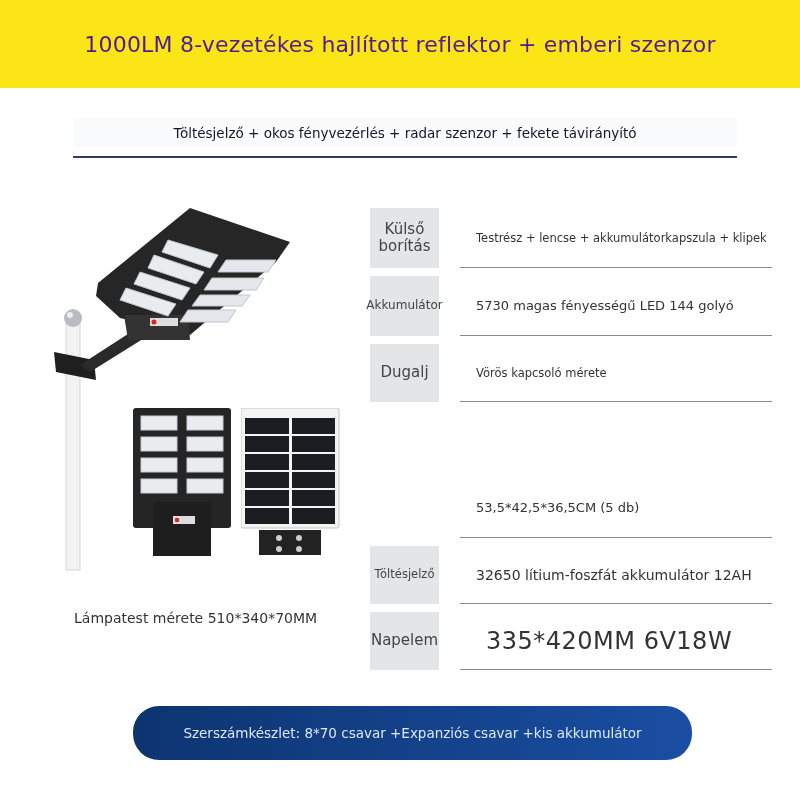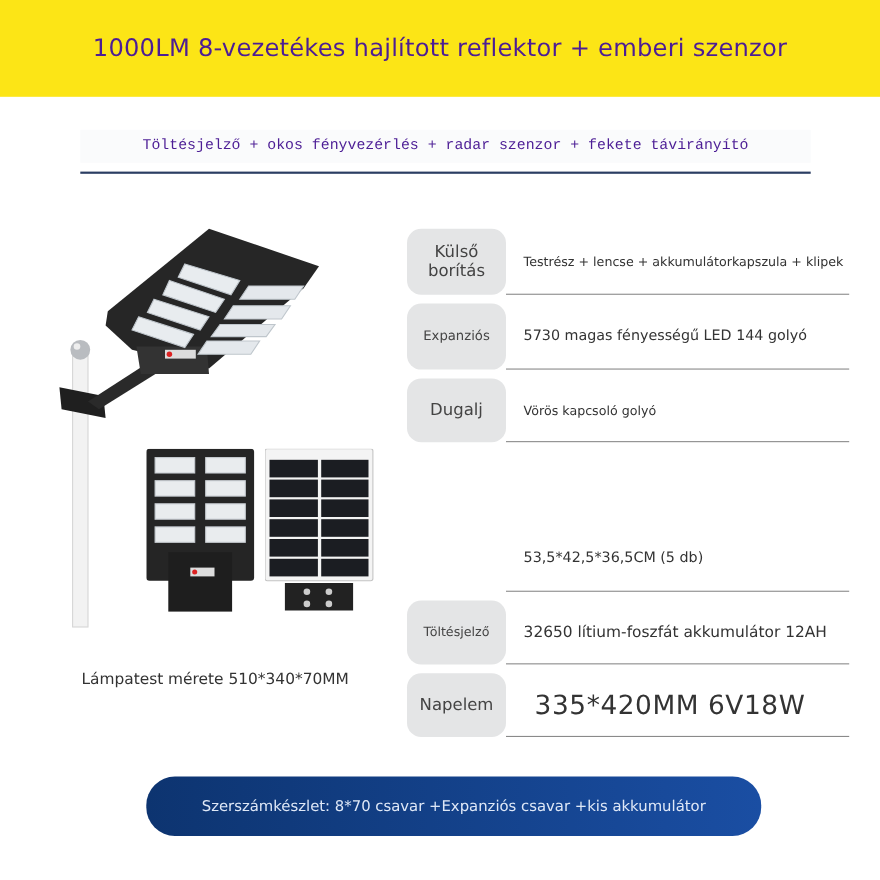--- a/index.html
+++ b/index.html
@@ -1,30 +1,30 @@
 <!DOCTYPE html>
 <html><head>
 <meta charset="utf-8">
 <style>
   html, body { margin:0; padding:0; }
   body { width:800px; height:800px; background:#ffffff; position:relative; overflow:hidden; font-family:"DejaVu Sans", sans-serif; color:#333; }
   .header { position:absolute; left:0; top:0; width:800px; height:88px; background:#fce516; display:flex; align-items:center; justify-content:center; }
   .header h1 { margin:0; font-weight:normal; font-size:22px; color:#4c1d95; letter-spacing:0.2px; font-family:"DejaVu Sans", sans-serif; }
-  .subtitle { position:absolute; left:73px; top:118px; width:664px; height:30px; text-align:center; font-size:13.5px; color:#4c1d95; line-height:30px; background:#fafbfc;font-family:Liberation Mono, monospace; }
+  .subtitle { position:absolute; left:73px; top:118px; width:664px; height:30px; text-align:center; font-size:13.5px; color:#0f172a; line-height:30px; background:#fafbfc; }
   .rule { position:absolute; left:73px; top:156px; width:664px; height:2px; background:#2b3e63; }
 
   
   .lamp-main { position:absolute; left:50px; top:200px; width:245px; height:375px; }
   .lamp-front { position:absolute; left:133px; top:408px; }
   .lamp-back { position:absolute; left:241px; top:408px; }
   .caption { position:absolute; left:74px; top:610px; font-size:14px; color:#333; }
 
   
   .row { position:absolute; left:370px; width:402px; }
-  .row .label { position:absolute; left:0; top:0; width:90px; height:100%; background:#e4e5e6; display:flex; align-items:center; justify-content:center; text-align:center; color:#444; line-height:1.15;border-radius:13px; }
+  .row .label { position:absolute; left:0; top:0; width:69px; height:100%; background:#e4e5e6; display:flex; align-items:center; justify-content:center; text-align:center; color:#444; line-height:1.15; }
   .row .value { position:absolute; left:90px; right:0; top:0; height:100%; display:flex; align-items:center; color:#333; padding-left:16px; box-sizing:border-box; border-bottom:1.5px solid #8a8a8a; white-space:nowrap; overflow:hidden; }
   .lbl-md { font-size:15px; }
   .lbl-lg { font-size:18px; }
   .lbl-sm { font-size:12px; }
   .lbl-xs { font-size:11.5px; }
   .val-xs { font-size:11.5px; }
   .val-sm { font-size:13px; }
   .val-md { font-size:14px; }
   .val-xl { font-size:24px; letter-spacing:0.5px; }
 
@@ -109,26 +109,26 @@
     <circle cx="58" cy="141" r="3" fill="#ccc"></circle>
 </svg>
 
 <div class="caption">Lámpatest mérete 510*340*70MM</div>
 
 <div class="row" style="top:208px;height:60px;">
   <div class="label lbl-md">Külső borítás</div>
   <div class="value val-xs">Testrész + lencse + akkumulátorkapszula + klipek</div>
 </div>
 <div class="row" style="top:276px;height:60px;">
-  <div class="label lbl-sm">Expanziós</div>
+  <div class="label lbl-sm">Akkumulátor</div>
   <div class="value val-sm">5730 magas fényességű LED 144 golyó</div>
 </div>
 <div class="row" style="top:344px;height:58px;">
   <div class="label lbl-md">Dugalj</div>
-  <div class="value val-xs">Vörös kapcsoló golyó</div>
+  <div class="value val-xs">Vörös kapcsoló mérete</div>
 </div>
 <div class="row" style="top:410px;height:58px;">
 </div>
 <div class="row" style="top:478px;height:60px;">
   <div class="value val-sm" style="padding-left:16px;">53,5*42,5*36,5CM (5 db)</div>
 </div>
 <div class="row" style="top:546px;height:58px;">
   <div class="label lbl-xs">Töltésjelző</div>
   <div class="value val-md" style="">32650 lítium-foszfát akkumulátor 12AH</div>
 </div>

